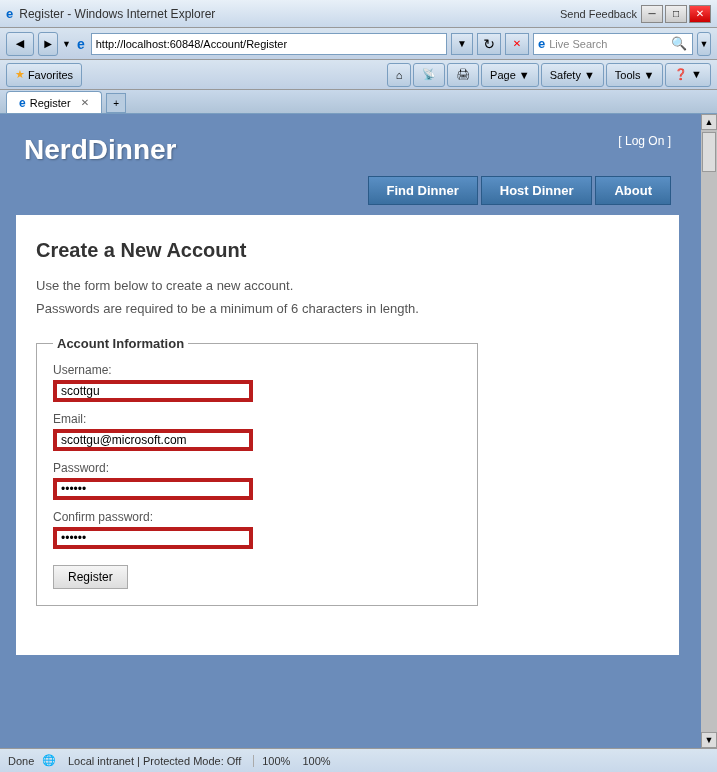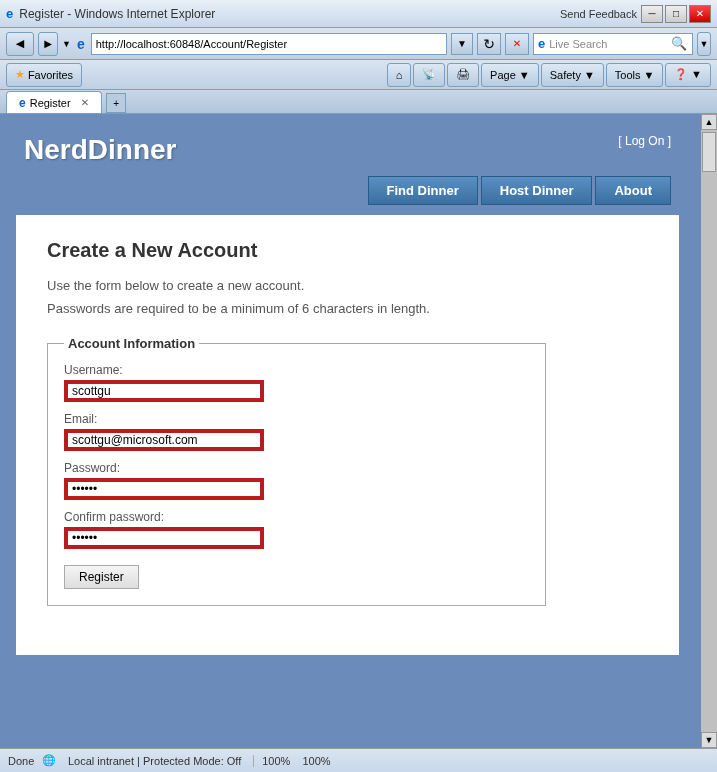--- a/index.html
+++ b/index.html
@@ -153,21 +153,21 @@
     }
     .nav-button.about {
       background: linear-gradient(to bottom, #5a8fc4, #3a6fa0);
       color: white;
       border: 1px solid #2a5a88;
     }
 
     .main-content {
       background: white;
       margin: 0 8px;
-      padding: 24px 31px;
+      padding: 24px 20px;
       min-height: 440px;
     }
 
     .page-title {
       font-size: 20px;
       font-weight: bold;
       color: #333;
       margin-bottom: 16px;
     }
     .description {
@@ -178,21 +178,21 @@
     .description2 {
       font-size: 13px;
       color: #555;
       margin-bottom: 20px;
     }
 
     .fieldset {
       border: 1px solid #aaa;
       padding: 12px 16px 16px 16px;
       margin-bottom: 16px;
-      width: 499px;
+      width: 442px;
     }
     .fieldset legend {
       font-weight: bold;
       font-size: 13px;
       color: #333;
       padding: 0 4px;
     }
 
     .form-group { margin-bottom: 10px; }
     .form-label {

